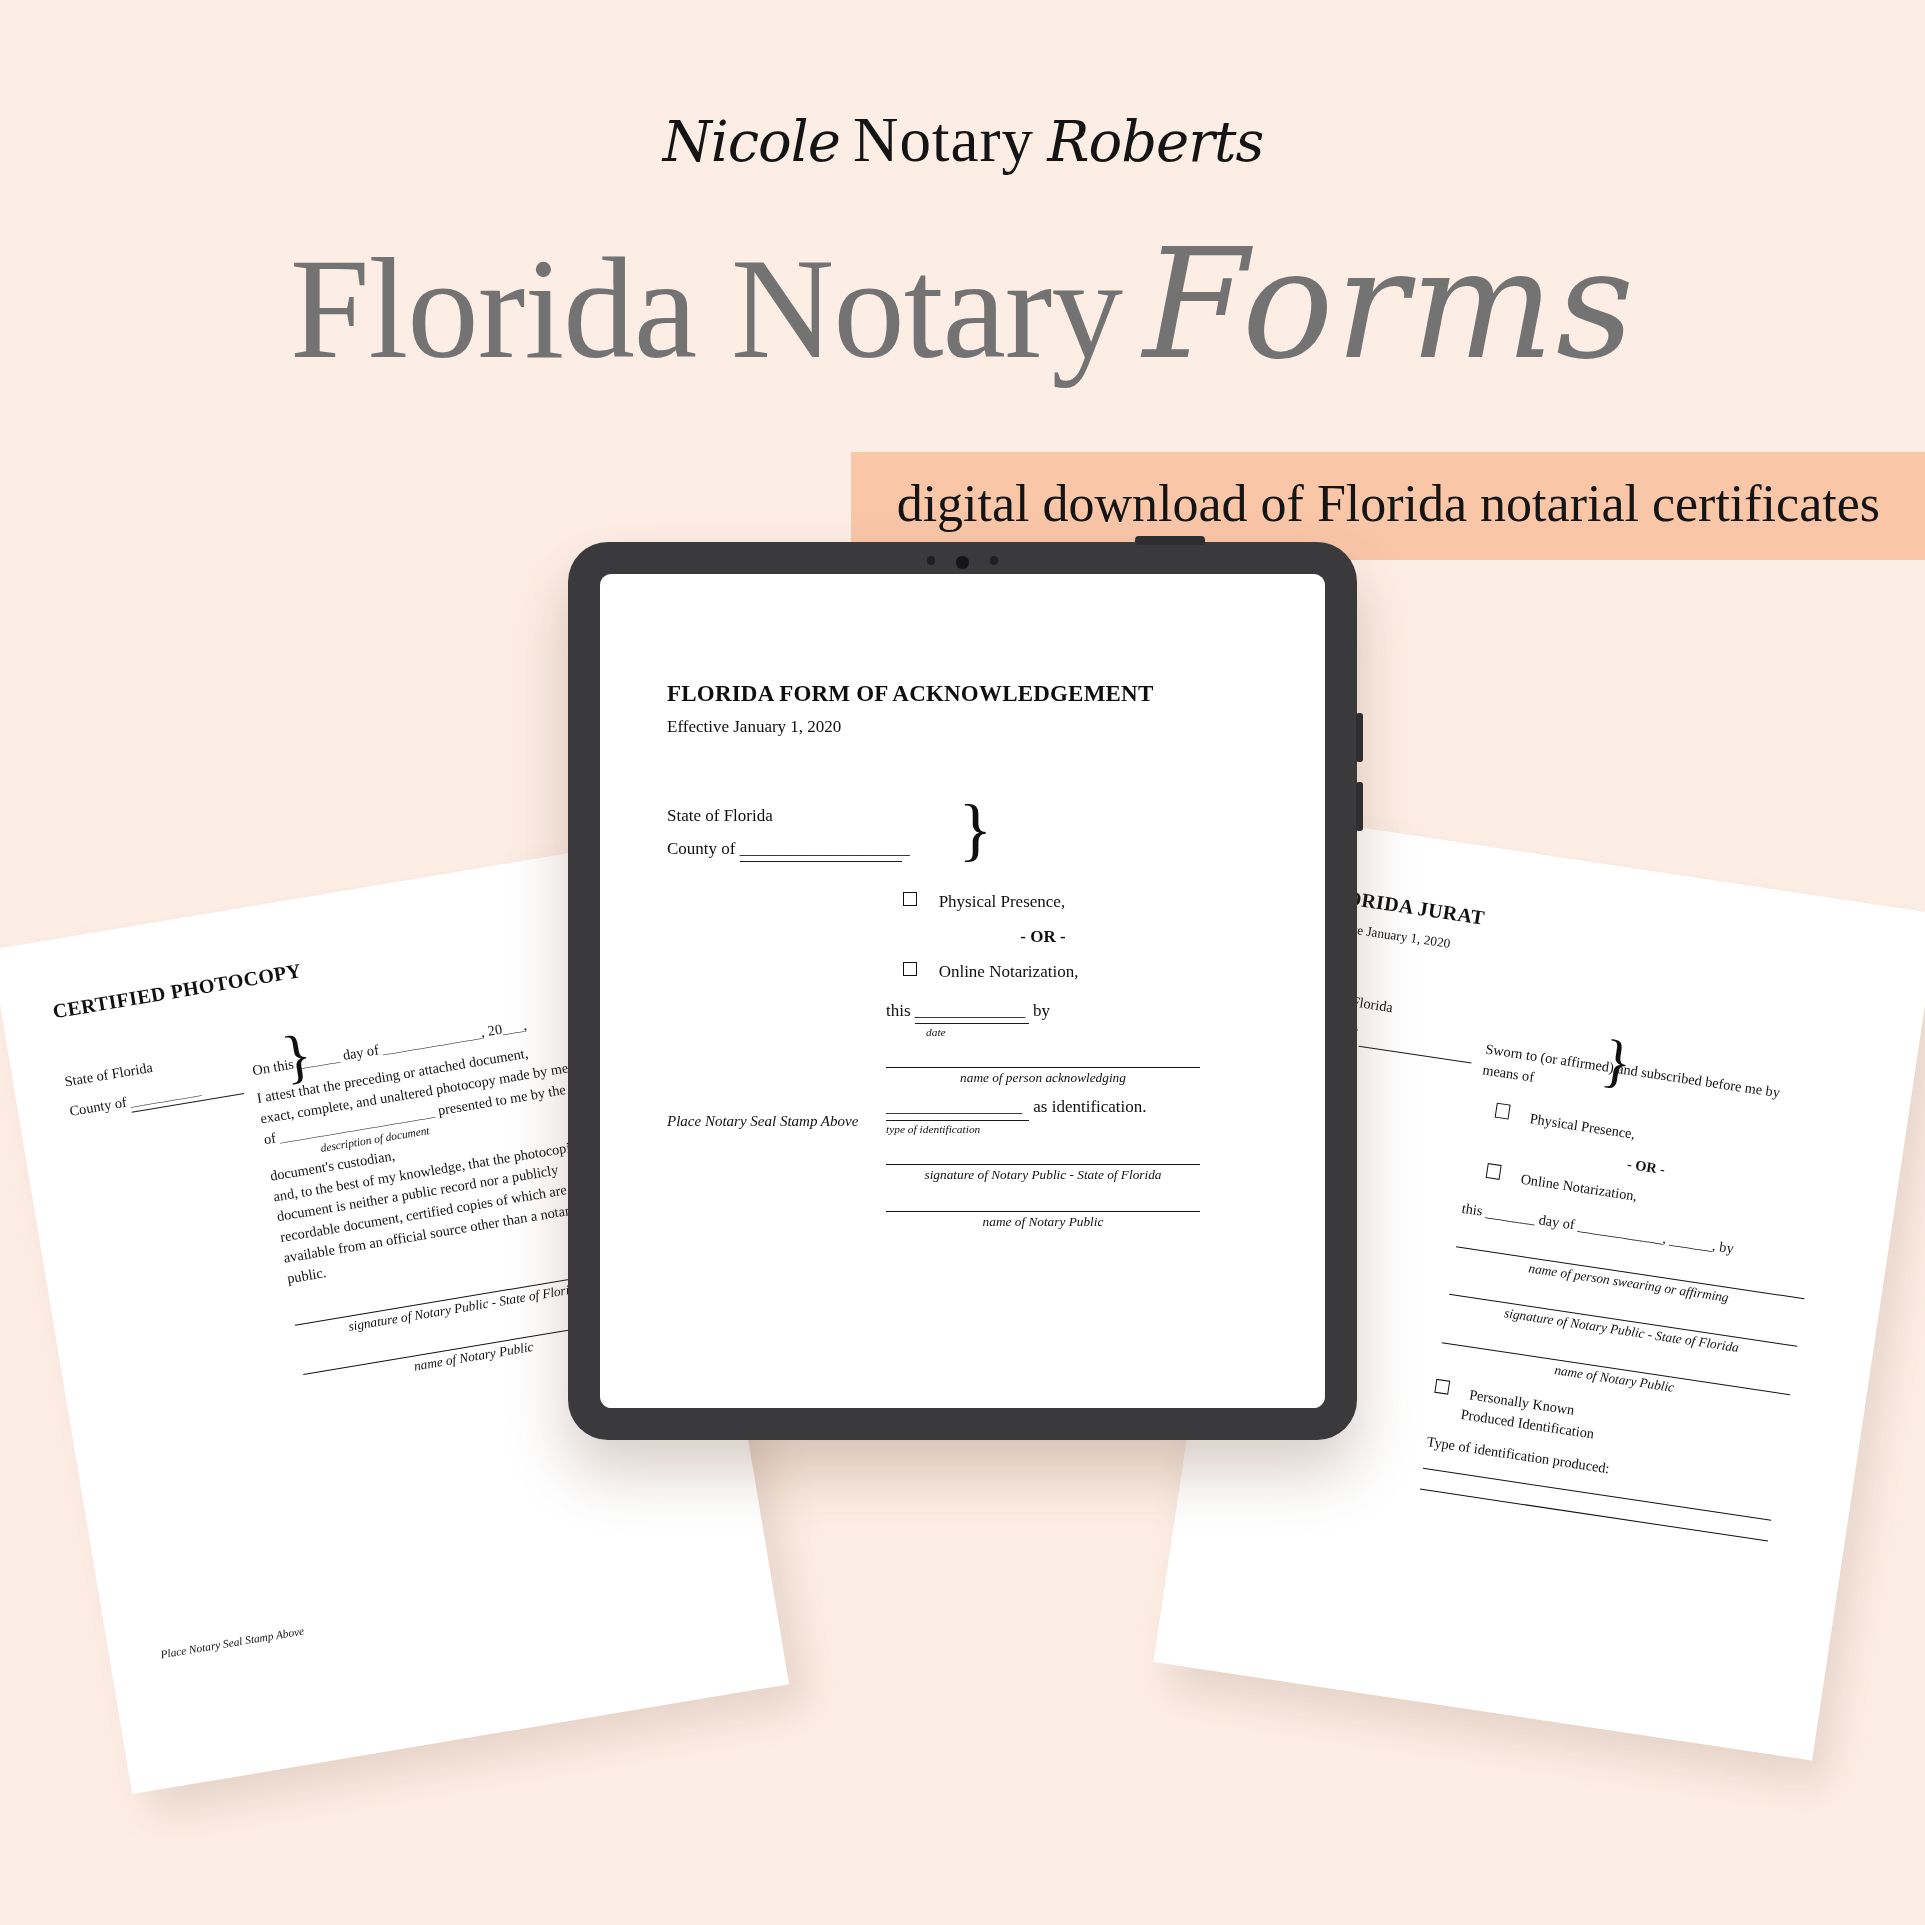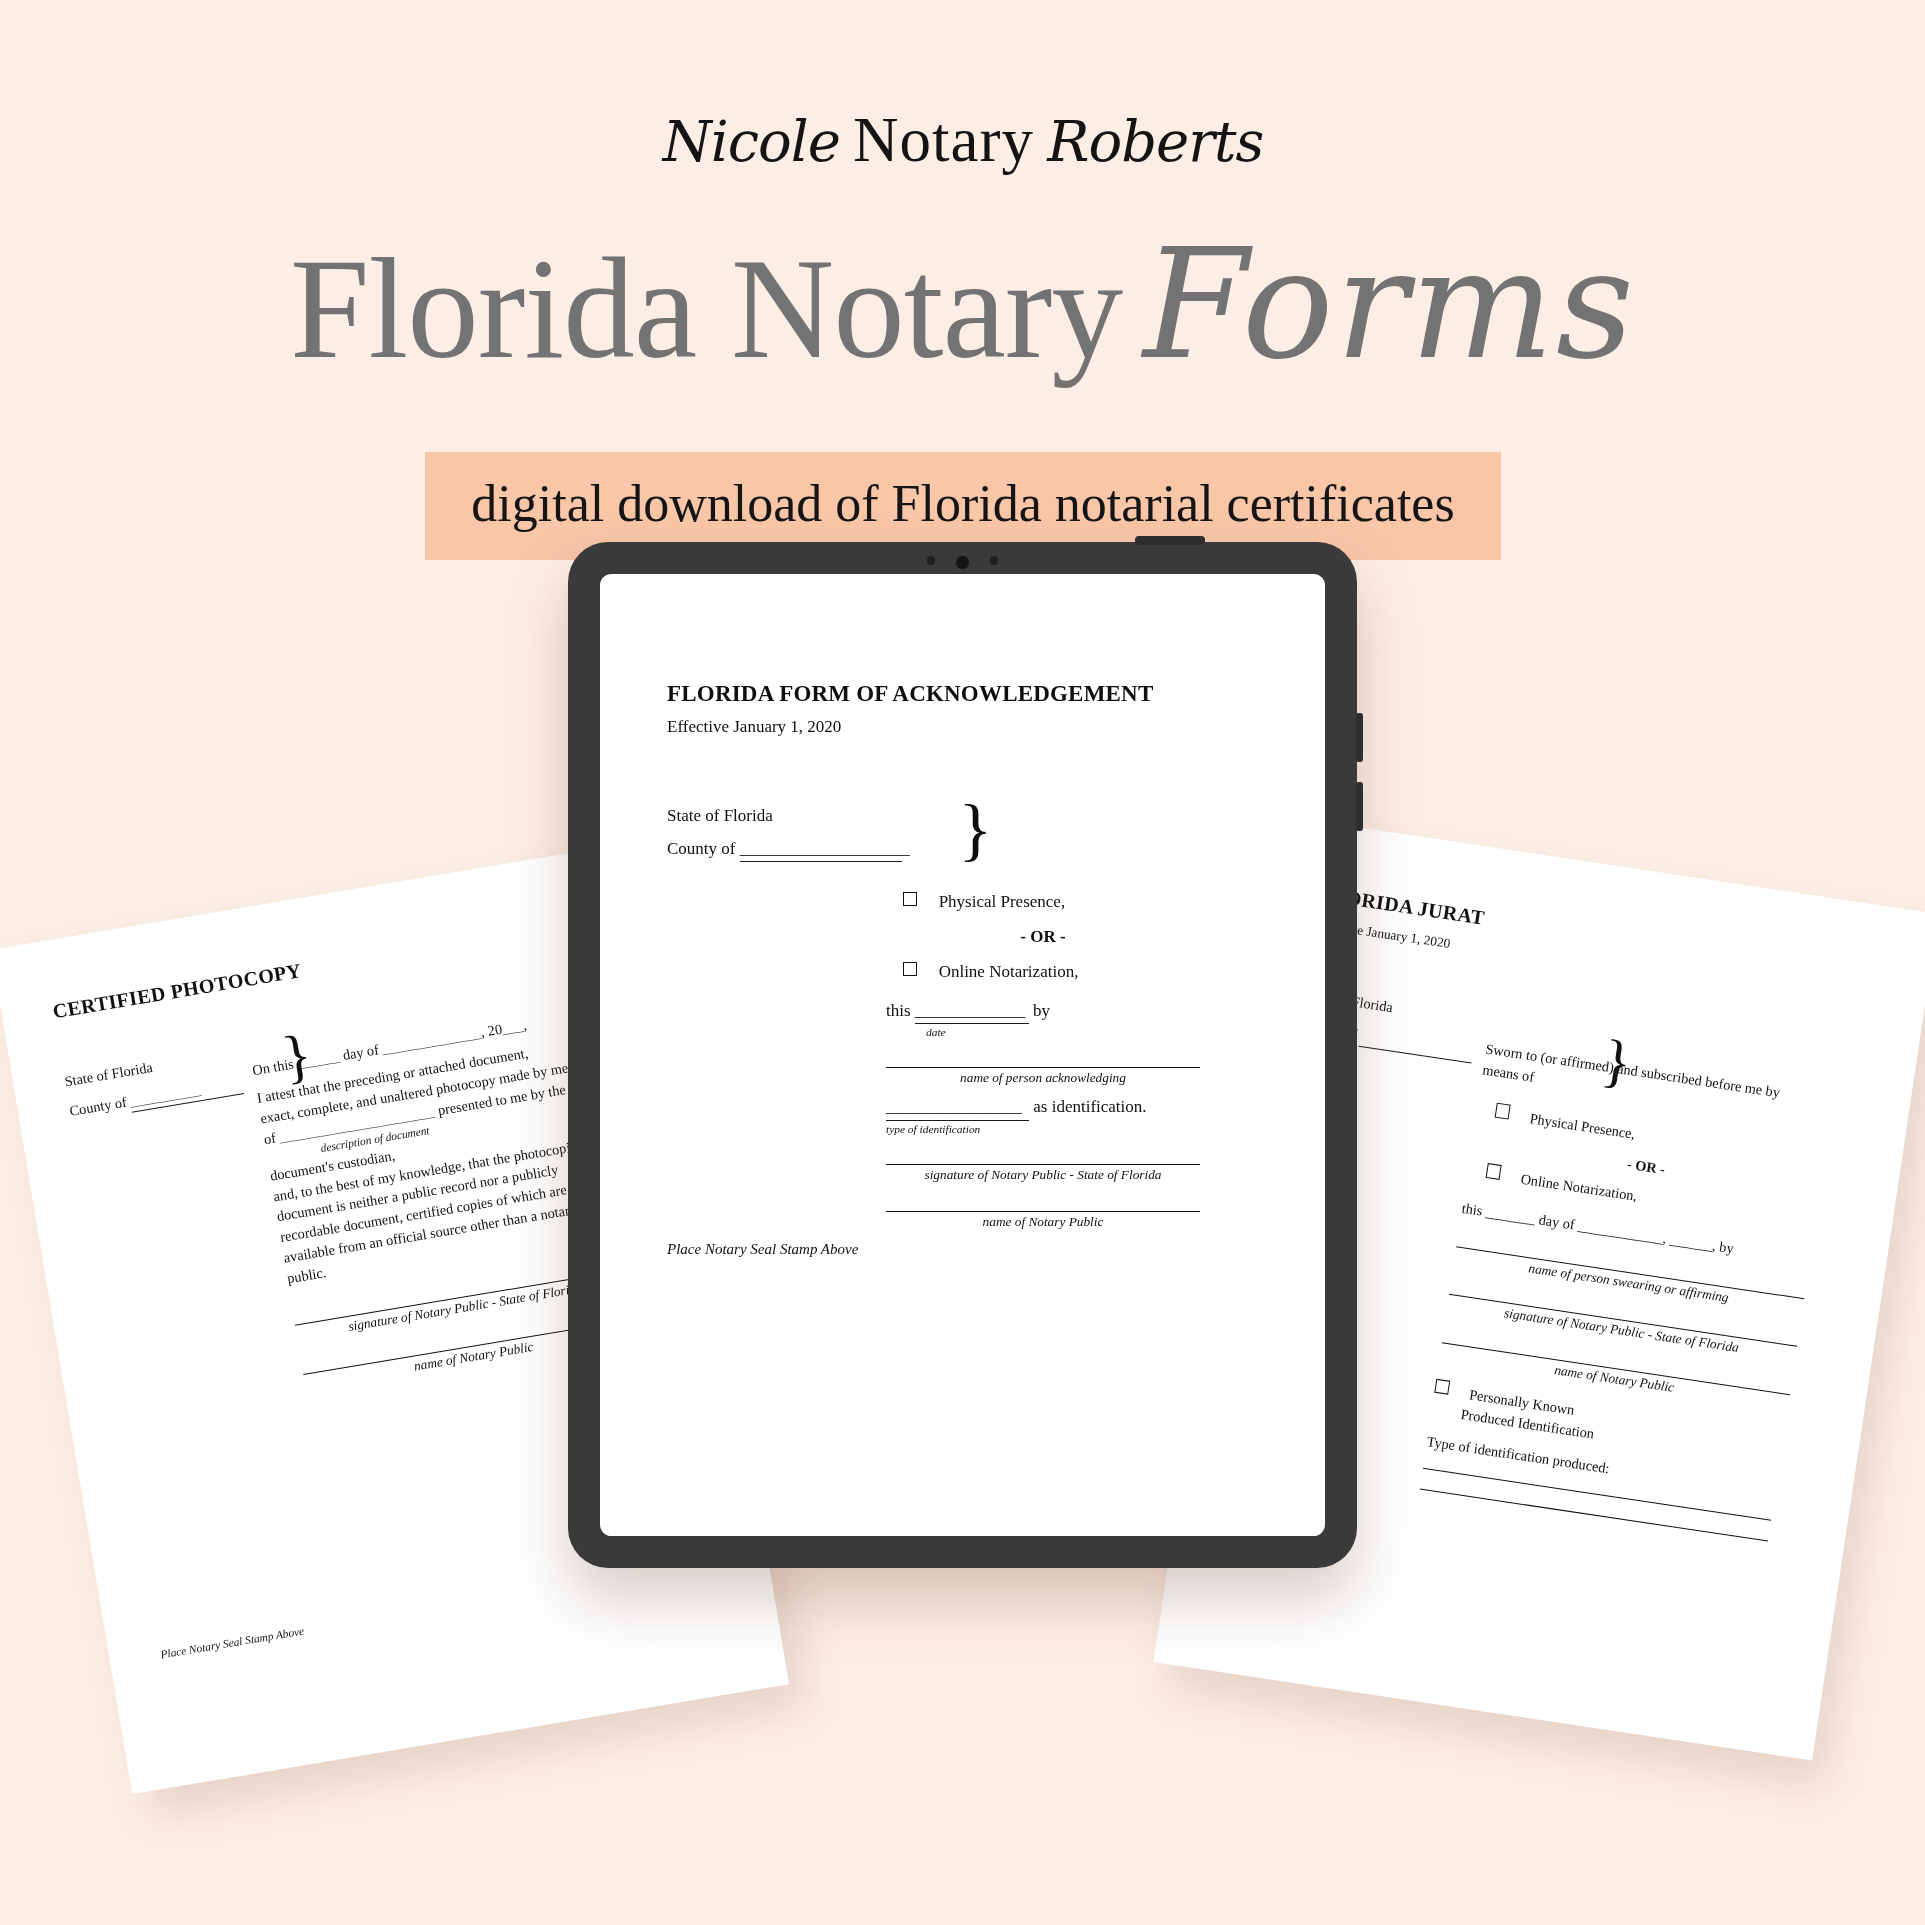--- a/index.html
+++ b/index.html
@@ -56,21 +56,21 @@
   .title .handwritten {
     font-family: "DejaVu Serif", serif;
     font-style: italic;
     font-size: 152px;
     letter-spacing: 1.9px;
     margin-left: 21px;
   }
   .subtitle-wrap {
     margin-top: 71px;
     display: flex;
-    justify-content: center;
+    justify-content: flex-end;
   }
   .subtitle {
     background: #f9c6a8;
     color: #151515;
     font-family: "Liberation Serif", serif;
     font-size: 52px;
     line-height: 1;
     padding: 26px 46px 29.5px 46px;
     white-space: nowrap;
   }
@@ -136,21 +136,21 @@
     line-height: 0.6;
     font-family: "Liberation Serif", serif;
   }
 
   
   .tablet {
     position: absolute;
     left: 568px;
     top: -114px;
     width: 789px;
-    height: 1026px;
+    height: 898px;
     background: #3a3a3c;
     border-radius: 40px;
     box-shadow: 0 32px 61px rgba(120, 80, 60, 0.28);
   }
   .tablet-inner {
     position: absolute;
     left: 32px; top: 32px; right: 32px; bottom: 32px;
     background: #ffffff;
     border-radius: 11.4px;
     overflow: hidden;

